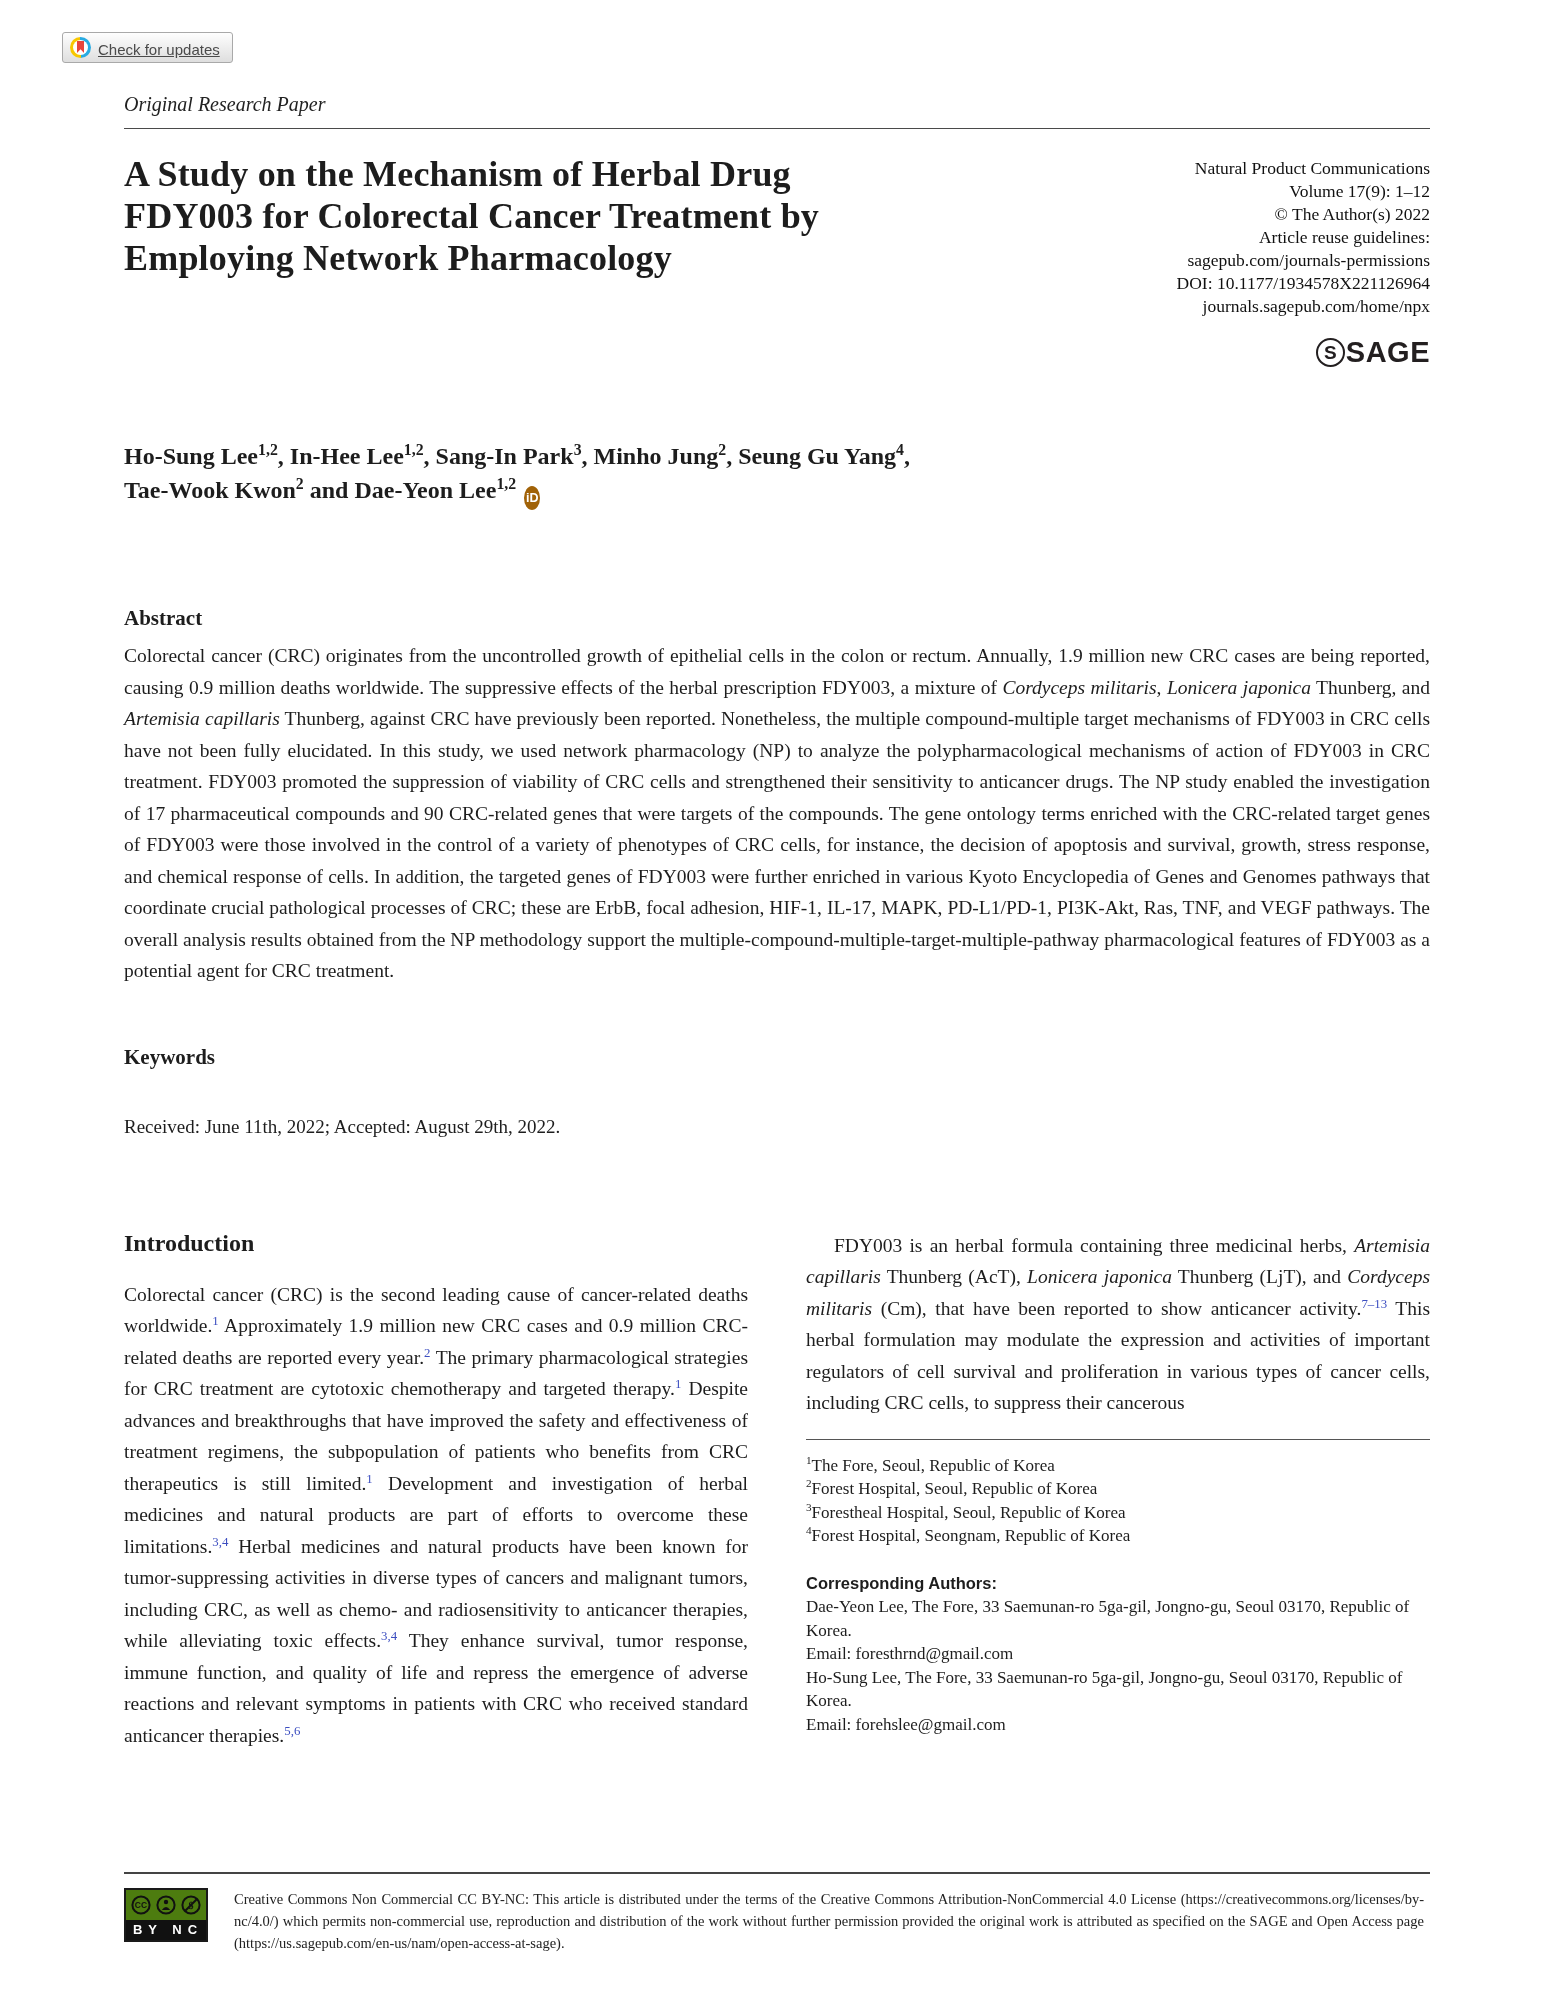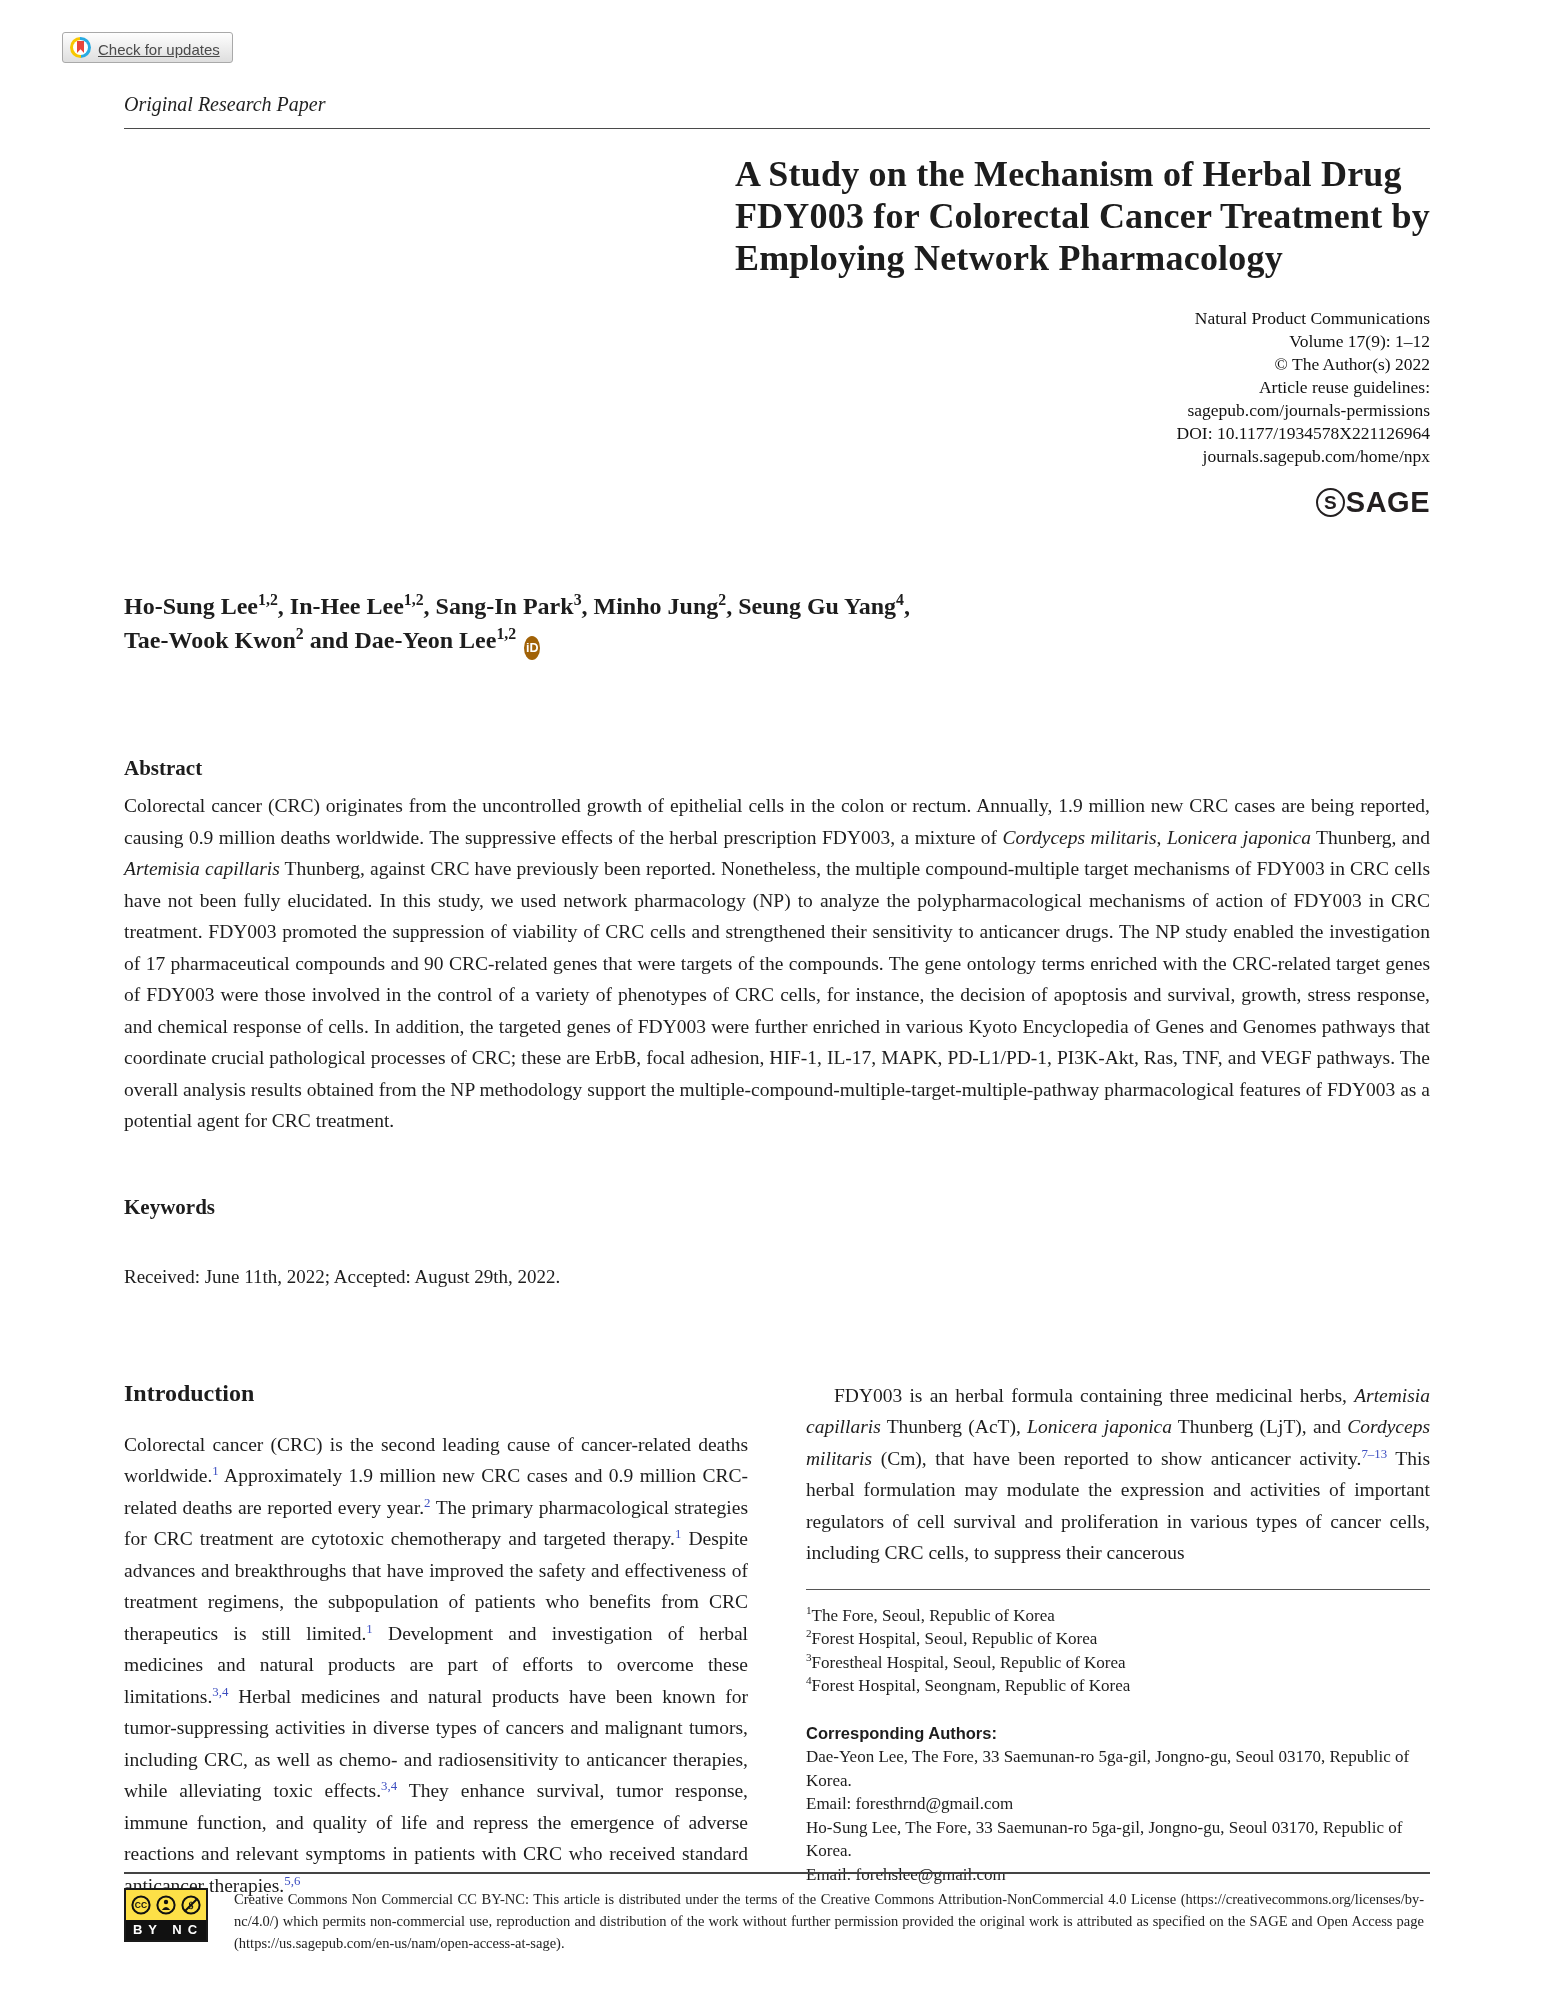--- a/index.html
+++ b/index.html
@@ -14,21 +14,21 @@
          color:#4a4a4a; cursor:pointer;text-decoration:underline; }
   .cfu-icon { width:21px; height:21px; border-radius:50%;
               background:conic-gradient(#29abe2 0 50%, #f8c700 50% 100%); position:relative; flex:0 0 auto; }
   .cfu-icon::before { content:""; position:absolute; inset:3px; background:#fff; border-radius:50%; }
   .cfu-icon::after { content:""; position:absolute; left:7px; top:4px; width:7px; height:12px; background:#e8453c;
                      clip-path:polygon(0 0,100% 0,100% 100%,50% 68%,0 100%); }
 
   .category { font-style:italic; font-size:20px; color:#222; }
   .header-rule { border:none; border-top:1.5px solid #4a4a4a; margin:12px 0 0 0; }
 
-  .header-row { display:flex; justify-content:space-between; align-items:flex-end;flex-direction:column; }
+  .header-row { display:flex; justify-content:space-between; align-items:flex-start; }
   .title-block { margin-top:24px; max-width:830px; }
   .title-line { font-size:36px; font-weight:bold; line-height:42px; letter-spacing:0.2px; }
   .journal-block { margin-top:28px; text-align:right; font-size:17.5px; line-height:23px; color:#111; }
   .sage-logo { margin-top:18px; display:flex; justify-content:flex-end; align-items:center;
                font-family:"Liberation Sans", sans-serif; font-weight:bold; color:#231f20; }
   .sage-s { display:inline-flex; justify-content:center; align-items:center; width:25px; height:25px;
             border:2.5px solid #231f20; border-radius:50%; font-size:19px; margin-right:1px; }
   .sage-word { font-size:29px; letter-spacing:0.5px; }
 
   .authors { margin-top:70px; font-size:24px; font-weight:bold; line-height:34px; }
@@ -57,21 +57,21 @@
   .foot-rule { border:none; border-top:1.5px solid #555; margin:20px 0 14px 0; }
   .affil { font-size:17px; line-height:23.5px; }
   .affil p { margin:0; }
   .corr { margin-top:24px; font-size:17px; line-height:23.5px; }
   .corr-head { font-weight:bold; font-family:"Liberation Sans", sans-serif; font-size:16.5px; }
   .corr p { margin:0; }
 
   .footer { position:absolute; left:124px; right:120px; top:1872px; }
   .footer-rule { border:none; border-top:2px solid #444; margin:0 0 14px 0; }
   .footer-row { display:flex; gap:26px; align-items:flex-start; }
-  .cc-badge { flex:0 0 auto; width:80px; border:2px solid #1a1a1a; background:#fde047; }
+  .cc-badge { flex:0 0 auto; width:80px; border:2px solid #1a1a1a; background:#4d7c0f; }
   .cc-icons { display:flex; justify-content:space-around; align-items:center; padding:5px 3px; }
   .cc-band { background:#111; color:#fff; text-align:center; font-family:"Liberation Sans", sans-serif;
              font-weight:bold; font-size:13px; letter-spacing:6px; padding:2px 0 3px 4px; }
   .license-text { font-size:14.5px; line-height:22px; text-align:justify; color:#222; max-width:1190px; }
 </style>
 </head>
 <body>
 
 <div class="page">
 

